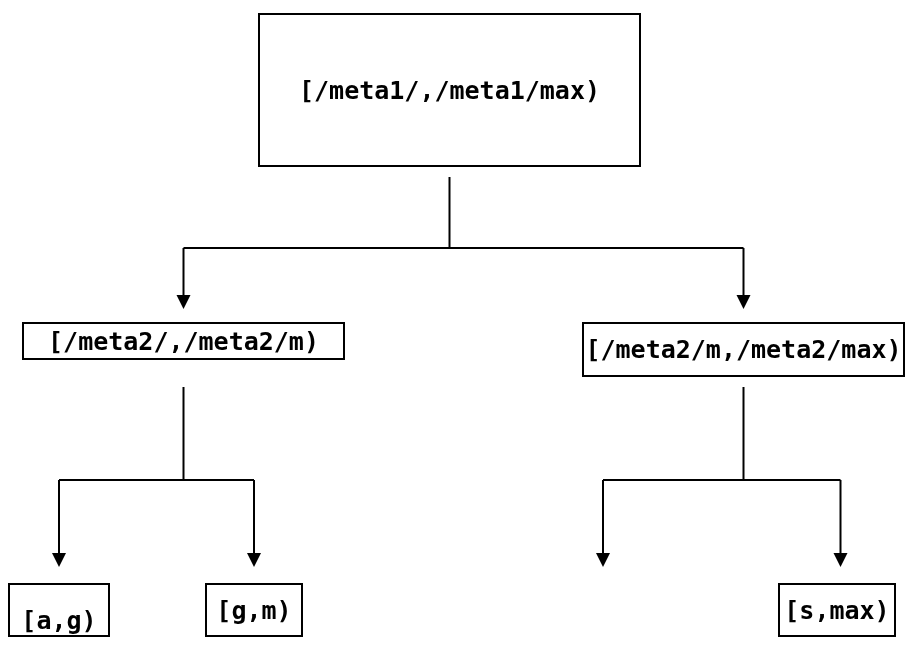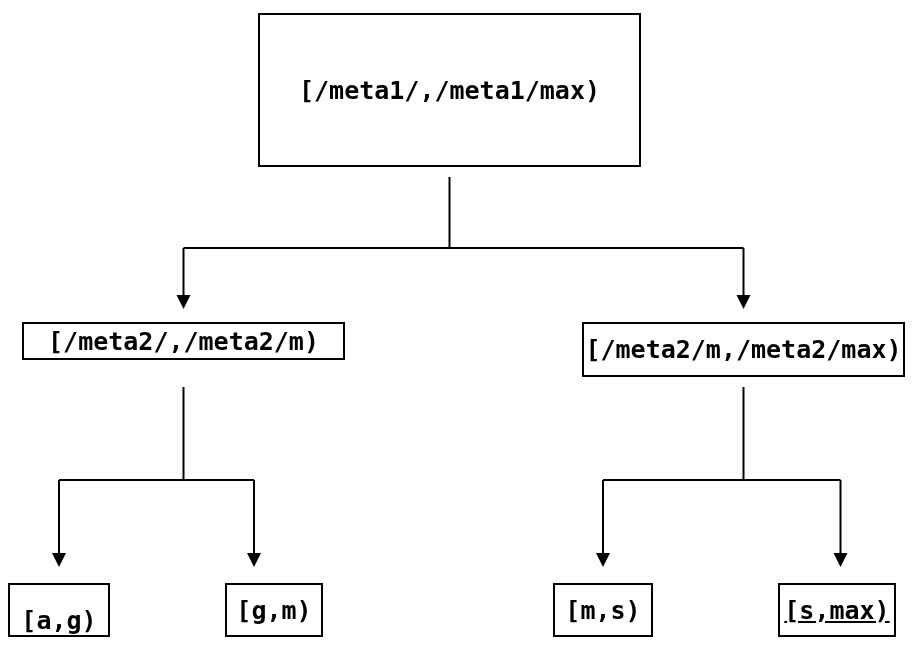--- a/index.html
+++ b/index.html
@@ -33,23 +33,23 @@
     justify-content: center;
     color: #000000;
     font-weight: bold;
     font-size: 25px;
     white-space: nowrap;
   }
   .node-root       { left: 258px; top: 13px;  width: 383px; height: 154px; }
   .node-meta2-low  { left: 22px;  top: 322px; width: 323px; height: 38px; }
   .node-meta2-high { left: 582px; top: 322px; width: 323px; height: 55px; }
   .node-leaf-ag    { left: 8px;   top: 583px; width: 102px; height: 54px; align-items: flex-end; }
-  .node-leaf-gm    { left: 205px; top: 583px; width: 98px;  height: 54px; margin-left: 20px; }
+  .node-leaf-gm    { left: 205px; top: 583px; width: 98px;  height: 54px; }
   .node-leaf-ms    { left: 553px; top: 583px; width: 100px; height: 54px; }
-  .node-leaf-smax  { left: 778px; top: 583px; width: 118px; height: 54px; text-decoration: underline; }
+  .node-leaf-smax  { left: 778px; top: 583px; width: 118px; height: 54px; }
   .edge { stroke: #000000; stroke-width: 2; fill: none; }
   .arrowhead { fill: #000000; stroke: none; }
 </style>
 </head>
 <body>
 
 <div class="stage">
 
   <svg class="connectors" viewBox="0 0 912 652" xmlns="http://www.w3.org/2000/svg">
 
@@ -88,21 +88,18 @@
   </div>
 
   <div class="node node-leaf-ag">
     <span>[a,g)</span>
   </div>
 
   <div class="node node-leaf-gm">
     <span>[g,m)</span>
   </div>
 
-  <div class="node node-leaf-ms">
-    <span>[m,s)</span>
-  </div>
 
   <div class="node node-leaf-smax">
     <span>[s,max)</span>
   </div>
 
 </div>
 
 </body></html>

